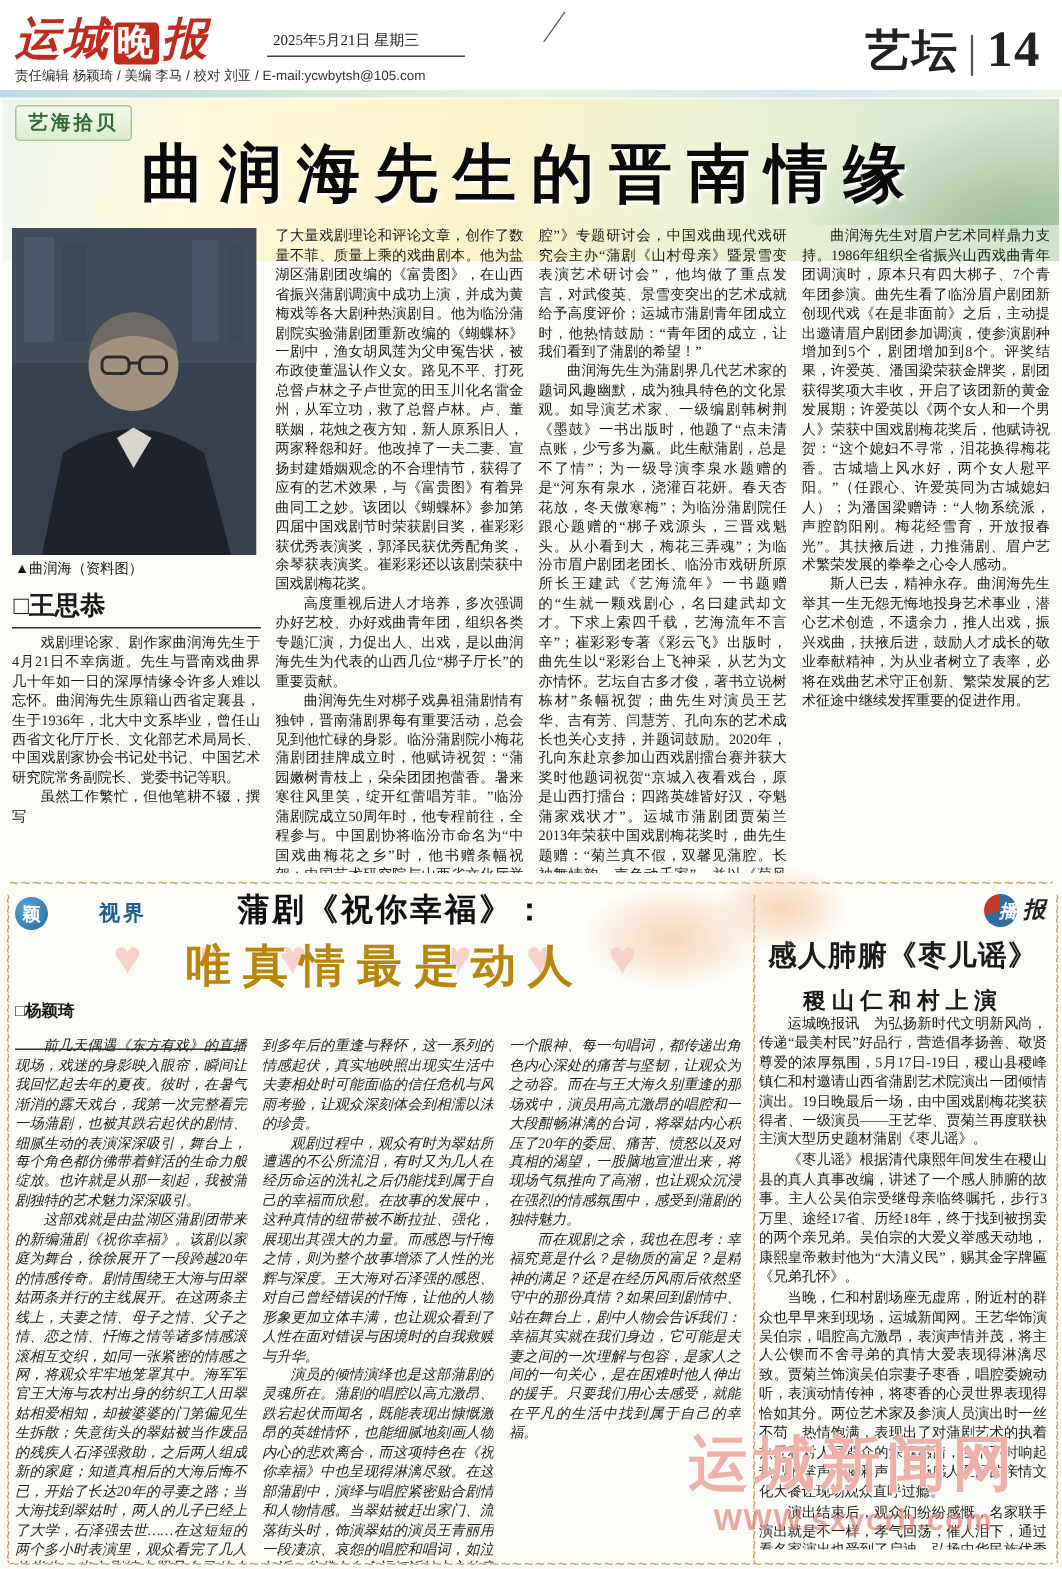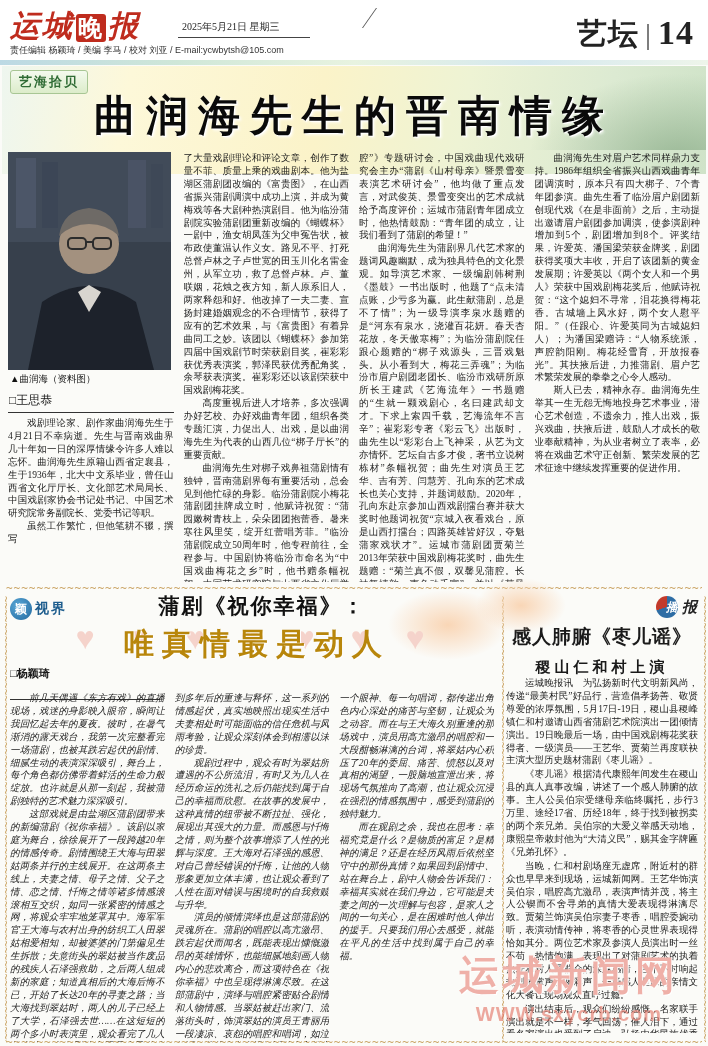--- a/index.html
+++ b/index.html
@@ -39,37 +39,37 @@
     text-shadow:1px 1px 0 #fff, 2px 2px 3px rgba(255,255,255,.8); font-family:"DejaVu Sans",sans-serif; }
   #main-cols { position:absolute; left:6px; top:86px; width:692px; height:430px;
     display:flex; gap:10px; }
   .mcol { flex:1 1 0; height:430px; overflow:hidden; }
   .mcol p, .ncol p { font-size:9.5px; line-height:12.9px; text-align:justify; text-indent:2em; }
   .mcol p.cont, .rcol p.cont, .ncol p.cont { text-indent:0; }
   #photo-wrap { width:100%; }
   #photo { width:163px; height:218px; display:block; }
   .photo-caption { display:flex; justify-content:flex-start; font-size:9.5px;
     padding:3px 2px 6px 2px; color:#111; }
-  .byline { font-size:12px; font-weight:400; border-bottom:1.5px solid #333;
+  .byline { font-size:17px; font-weight:700; border-bottom:1.5px solid #333;
     padding:0 0 3px 1px; margin-bottom:4px; }
 
   
   .wave-h { position:absolute; height:10px; overflow:hidden; color:#c9a15f; font-size:11px;
     letter-spacing:1px; line-height:10px; white-space:nowrap; font-family:"DejaVu Sans Mono",monospace; }
   .wave-v { position:absolute; width:10px; overflow:hidden; color:#c9a15f; font-size:11px;
     line-height:10px; white-space:nowrap; writing-mode:vertical-rl;
     font-family:"DejaVu Sans Mono",monospace; }
 
   
   #review { position:absolute; left:10px; top:596px; width:484px; height:446px; }
   #review-header { position:relative; width:100%; height:92px; }
   .vision-badge { position:absolute; left:0; top:2px; display:flex; align-items:center; gap:3px; }
   .vision-badge .circ { width:22px; height:22px; border-radius:50%; background:radial-gradient(circle at 35% 35%,#5aa7d6,#20689f);
     color:#fff; font-size:12px; font-weight:700; display:flex; align-items:center; justify-content:center; }
-  .vision-badge .rest { font-size:14px; font-weight:700; color:#1f5e8e; letter-spacing:2px; }
+  .vision-badge .rest { font-size:14px; font-weight:700; color:#1f5e8e; letter-spacing:2px;margin-left:31px; }
   #review-t1 { position:absolute; left:60px; right:40px; top:-4px; text-align:center;
     font-size:21px; font-weight:900; color:#111; letter-spacing:2px; }
   #review-hearts { position:absolute; left:40px; right:30px; top:24px; text-align:center;
     font-size:32px; color:#f5d3cb; letter-spacing:14px; overflow:hidden; height:40px; }
   #review-t2 { position:absolute; left:40px; right:30px; top:28px; text-align:center;
     font-size:30px; font-weight:900; color:#b8860b; letter-spacing:8px;
     text-shadow:1px 1px 0 #fff; font-family:"DejaVu Sans",sans-serif; }
   .blob { position:absolute; border-radius:50%; pointer-events:none; }
   #blob-review { right:-14px; top:-6px; width:120px; height:70px;
     background:radial-gradient(closest-side,#f9d6b6,rgba(249,214,182,0)); }

